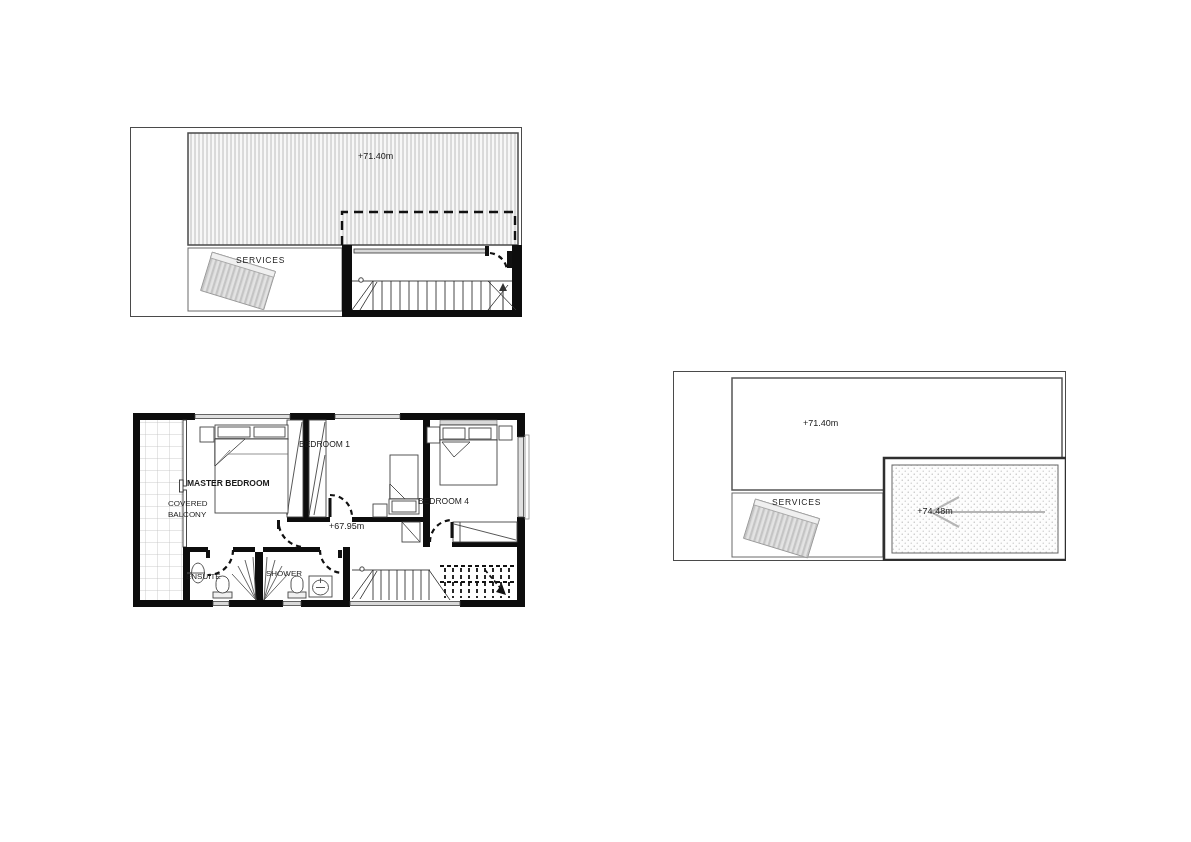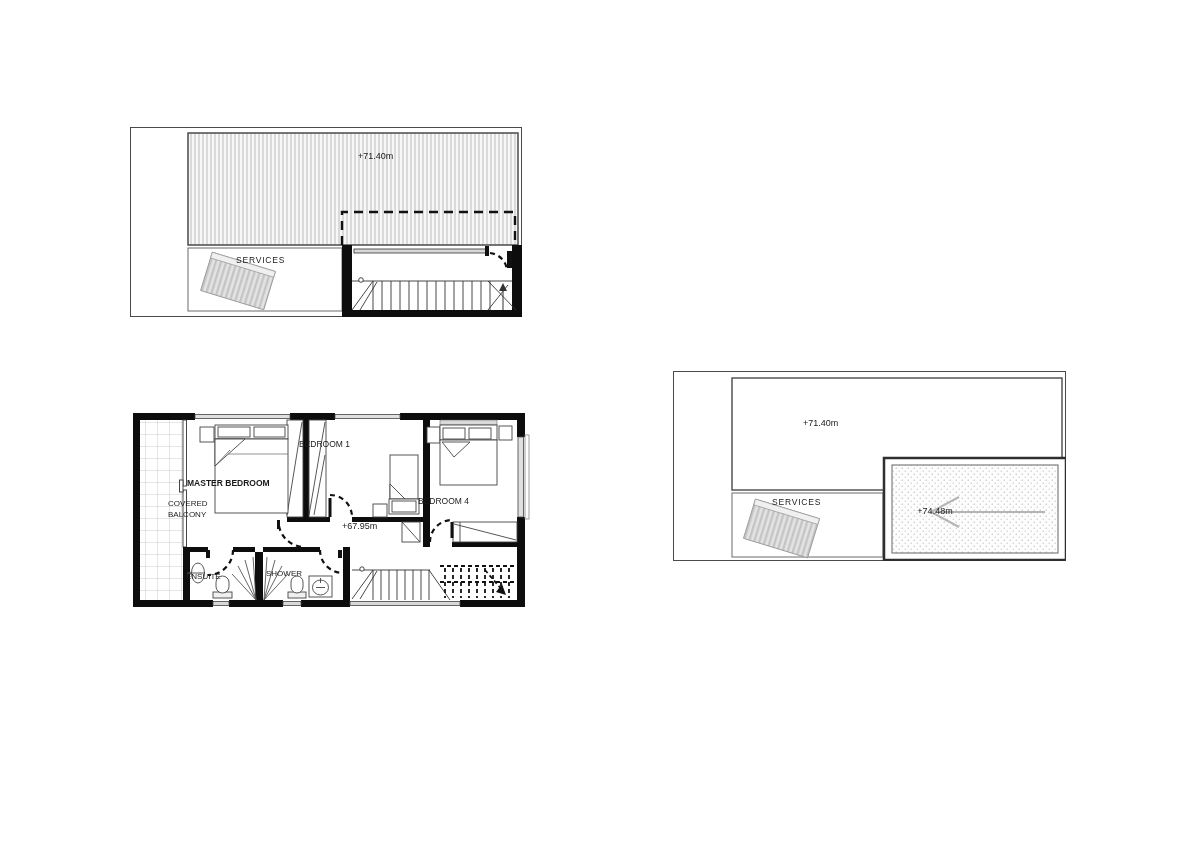--- a/index.html
+++ b/index.html
@@ -9,21 +9,21 @@
   #plan-roof-left{left:130px;top:127px;width:392px;height:190px;}
   #plan-floor{left:133px;top:410px;width:400px;height:200px;}
   #plan-roof-right{left:673px;top:371px;width:393px;height:190px;}
   .lbl{position:absolute;font-size:9px;color:#1a1a1a;white-space:nowrap;}
   #lbl-a-level{left:358px;top:151px;width:100px;}
   #lbl-a-services{left:236px;top:255px;width:100px;font-size:8.5px;letter-spacing:.8px;}
   #lbl-b-balcony{left:136px;top:498px;width:50px;font-size:8px;line-height:11px;text-align:left;white-space:normal;margin-left:32px;}
   #lbl-b-master{left:187px;top:478px;width:100px;font-size:8.5px;font-weight:bold;}
   #lbl-b-br1{left:299px;top:439px;width:100px;font-size:8.5px;}
   #lbl-b-br2{left:418px;top:496px;width:100px;font-size:8.5px;}
-  #lbl-b-level{left:342px;top:521px;width:100px;}
+  #lbl-b-level{left:329px;top:521px;width:100px;}
   #lbl-b-ensuite{left:186px;top:556px;width:80px;font-size:8px;margin-top:16px;}
   #lbl-b-shower{left:266px;top:561px;width:80px;font-size:8px;margin-top:8px;}
   #lbl-c-level{left:803px;top:418px;width:100px;}
   #lbl-c-services{left:772px;top:497px;width:100px;font-size:8.5px;letter-spacing:.8px;}
   #lbl-c-ramp{left:888px;top:506px;width:70px;text-align:center;margin-left:12px;}
 </style>
 </head>
 <body>
 
 <div id="canvas">

